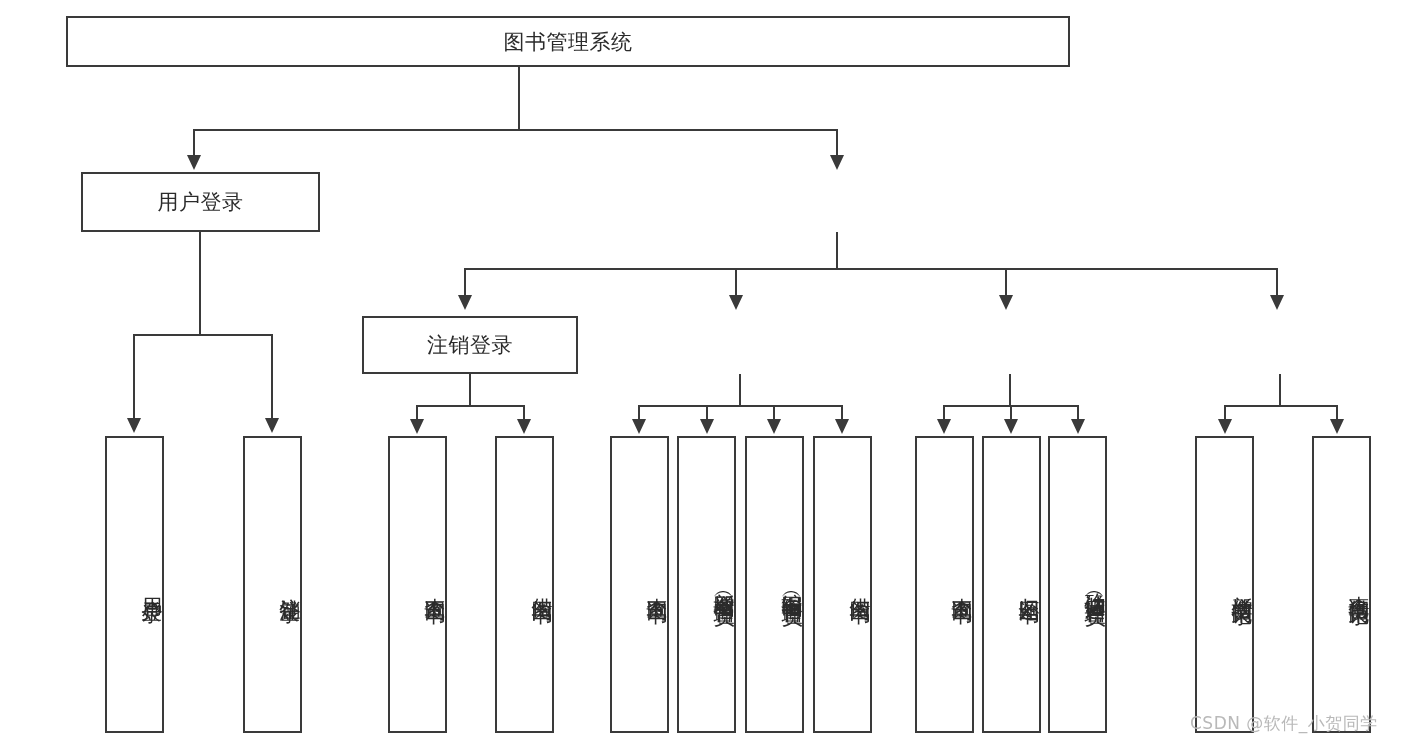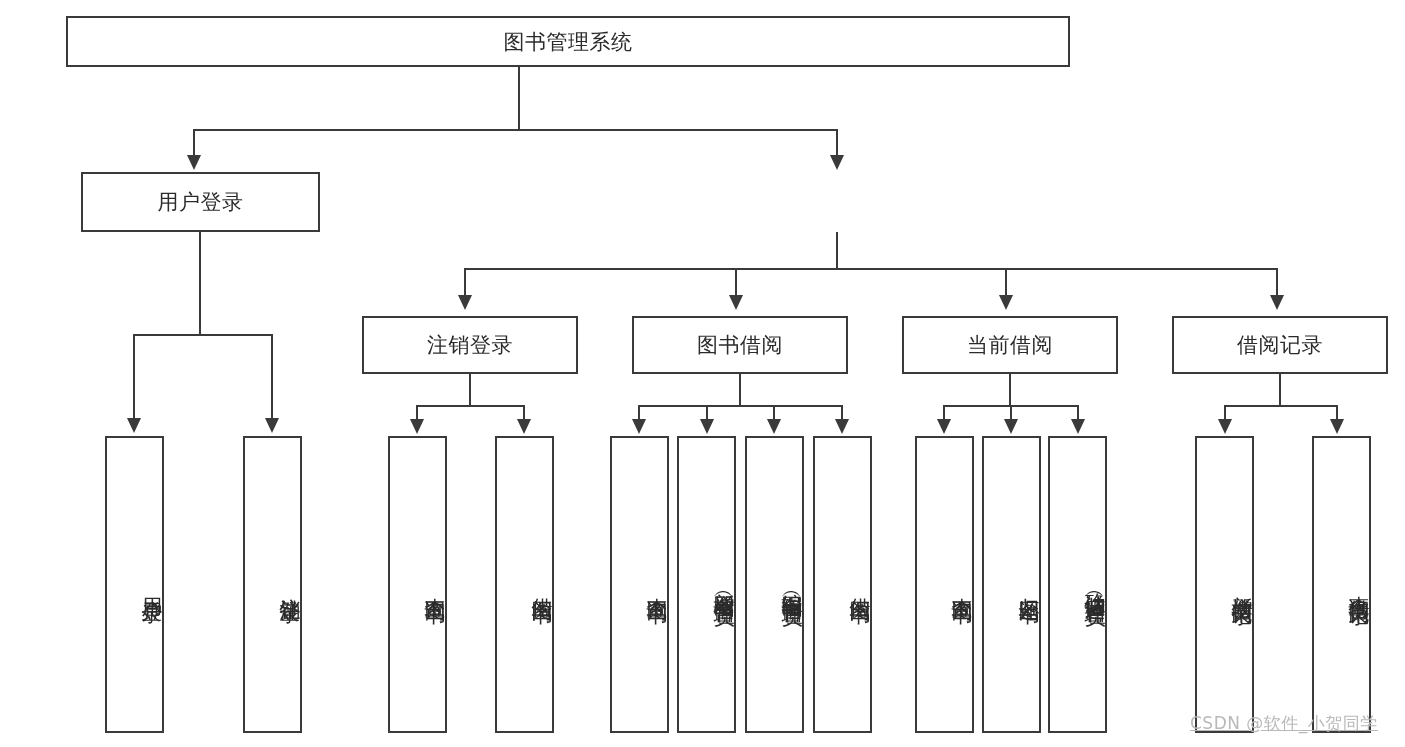--- a/index.html
+++ b/index.html
@@ -59,21 +59,20 @@
     border-left: 7px solid transparent;
     border-right: 7px solid transparent;
     border-top: 15px solid #3a3a3a;
   }
   .watermark {
     position: absolute;
     color: #b9b9b9;
     font-size: 17px;
     white-space: nowrap;
     letter-spacing: 0.5px;
-    text-decoration: underline;
   }
 </style>
 </head>
 <body>
 
 <div id="canvas">
 
   <div class="node h" style="left:18px; top:16px; width:1004px; height:51px;margin-left:48px;">
     <span class="node-label">图书管理系统</span>
   </div>
@@ -105,29 +104,20 @@
   <div class="arrow" style="left:458px; top:295px;"></div>
   <div class="edge vline" style="left:735px; top:268px; width:2px; height:28px;"></div>
   <div class="arrow" style="left:729px; top:295px;"></div>
   <div class="edge vline" style="left:1005px; top:268px; width:2px; height:28px;"></div>
   <div class="arrow" style="left:999px; top:295px;"></div>
   <div class="edge vline" style="left:1276px; top:268px; width:2px; height:28px;"></div>
   <div class="arrow" style="left:1270px; top:295px;"></div>
 
   <div class="node h" style="left:362px; top:316px; width:216px; height:58px;">
     <span class="node-label">注销登录</span>
-  </div>
-  <div class="node h" style="left:632px; top:316px; width:216px; height:58px;">
-    <span class="node-label">图书借阅</span>
-  </div>
-  <div class="node h" style="left:902px; top:316px; width:216px; height:58px;">
-    <span class="node-label">当前借阅</span>
-  </div>
-  <div class="node h" style="left:1172px; top:316px; width:216px; height:58px;">
-    <span class="node-label">借阅记录</span>
   </div>
 
   <div class="edge vline" style="left:469px; top:374px; width:2px; height:32px;"></div>
   <div class="edge hline" style="left:416px; top:405px; width:108px; height:2px;"></div>
   <div class="edge vline" style="left:416px; top:405px; width:2px; height:15px;"></div>
   <div class="arrow" style="left:410px; top:419px;"></div>
   <div class="edge vline" style="left:523px; top:405px; width:2px; height:15px;"></div>
   <div class="arrow" style="left:517px; top:419px;"></div>
 
   <div class="edge vline" style="left:739px; top:374px; width:2px; height:32px;"></div>

